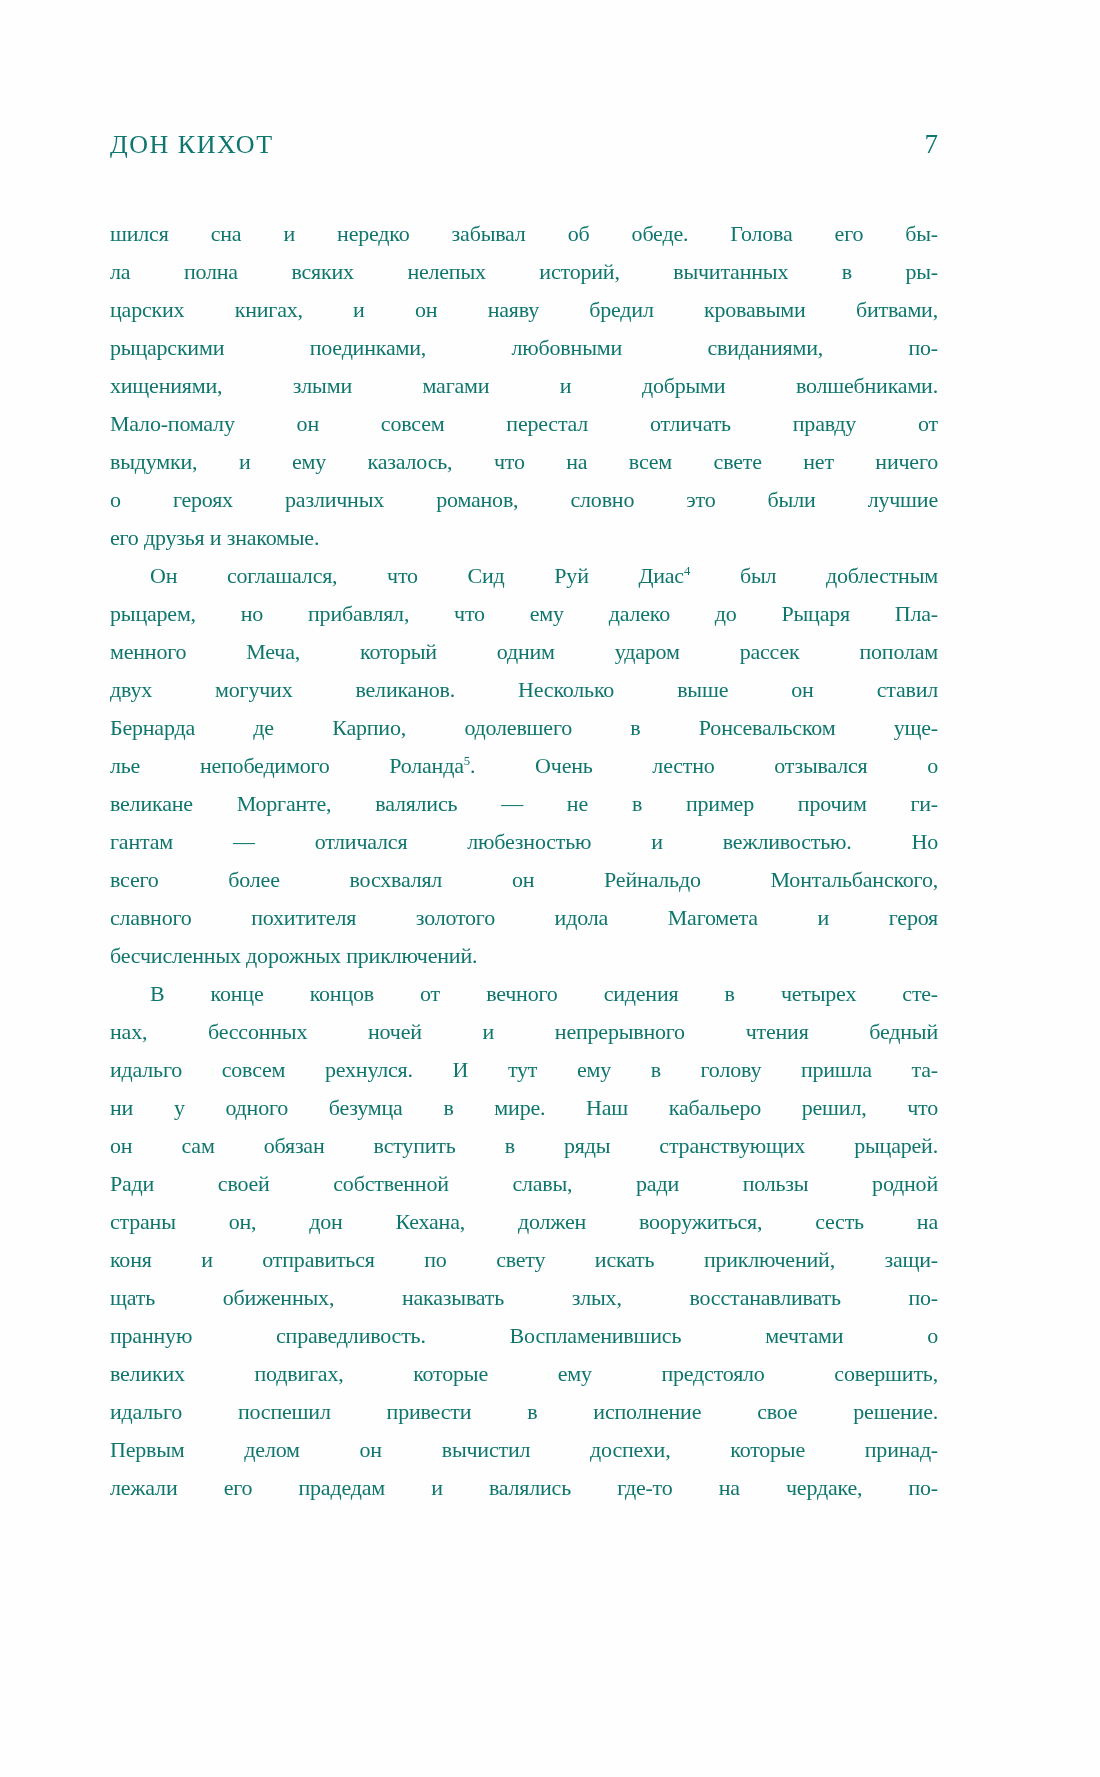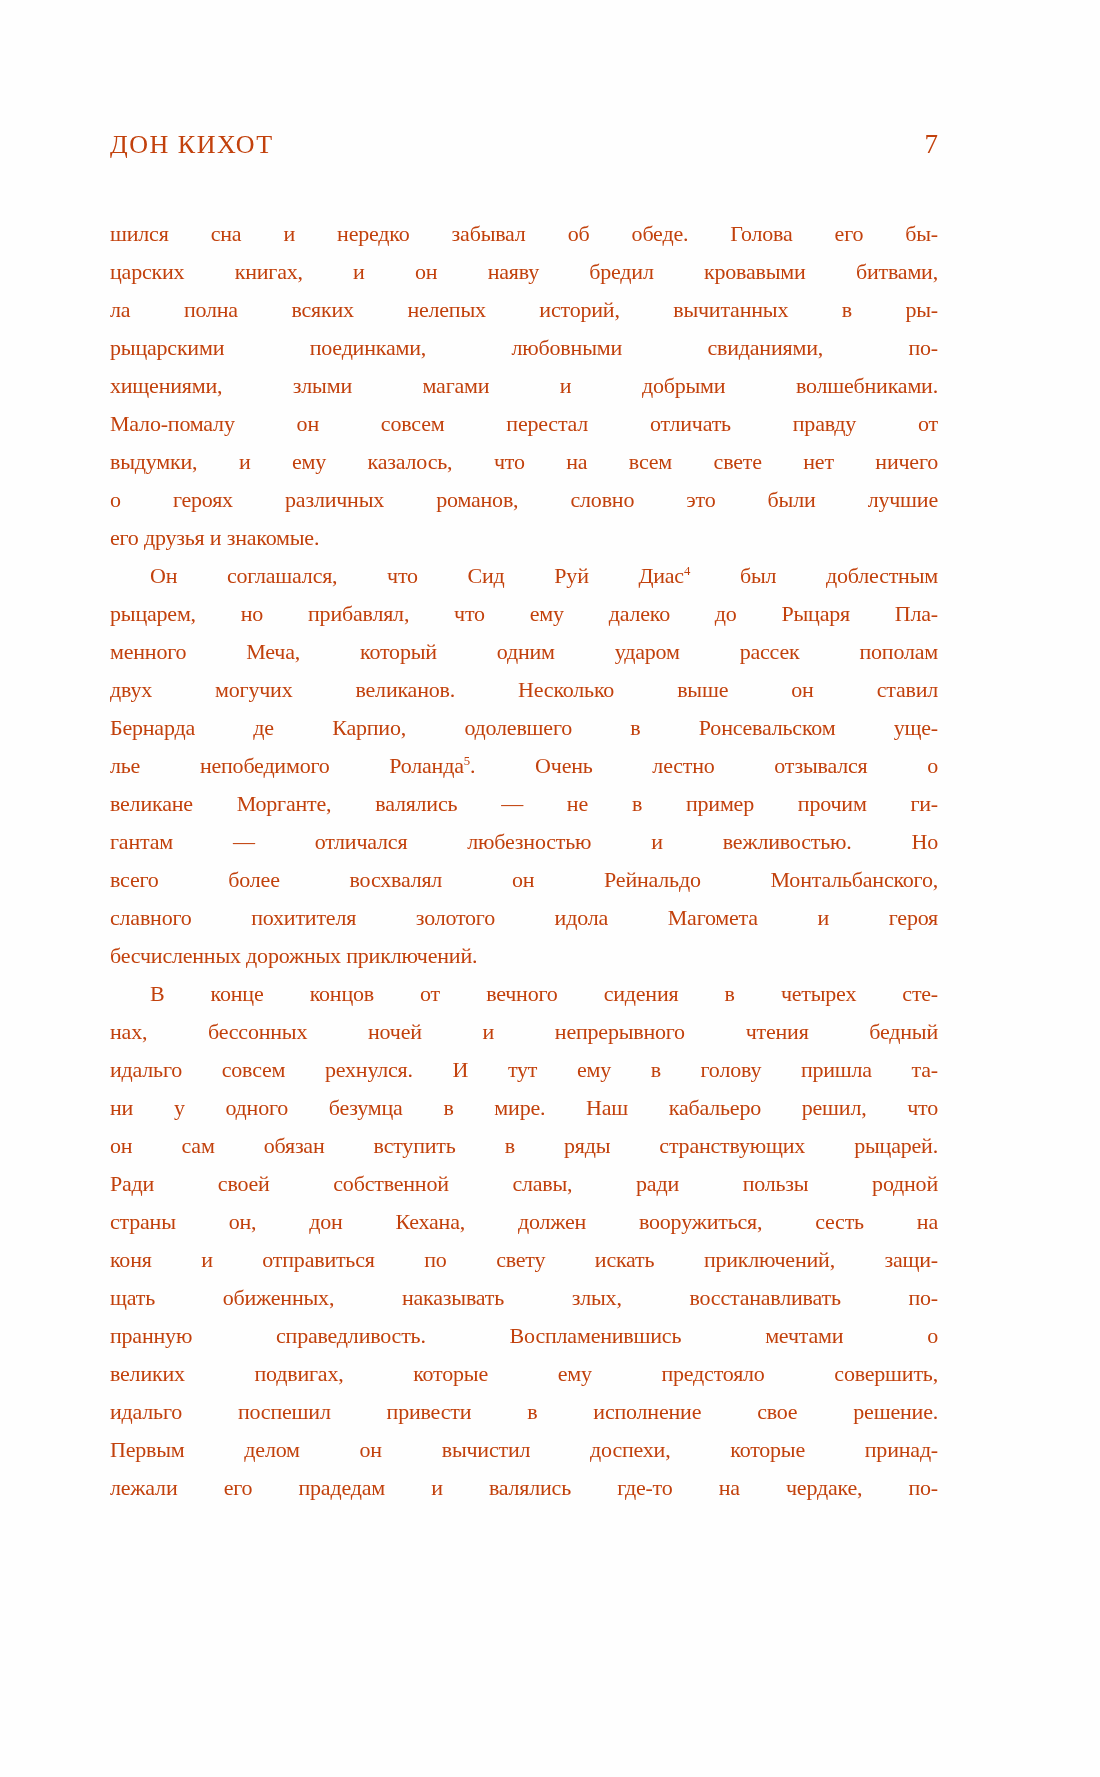--- a/index.html
+++ b/index.html
@@ -6,21 +6,21 @@
     margin: 0;
     padding: 0;
     background: #ffffff;
   }
   .page {
     position: relative;
     width: 1100px;
     height: 1777px;
     background: #fefefe;
     font-family: "Liberation Serif", "DejaVu Serif", serif;
-    color: #c2410c;
+    color: #0f766e;
     overflow: hidden;
   }
   .content {
     position: absolute;
     left: 110px;
     top: 128px;
     width: 828px;
   }
   .header-row {
     display: flex;
@@ -68,22 +68,22 @@
 
 <div class="page">
   <div class="content">
     <div class="header-row">
       <span class="running-title">ДОН КИХОТ</span>
       <span class="page-number">7</span>
     </div>
     <div class="text-block">
         <div class="paragraph">
           <div class="line">шился сна и нередко забывал об обеде. Голова его бы-</div>
+          <div class="line">ла полна всяких нелепых историй, вычитанных в ры-</div>
           <div class="line">царских книгах, и он наяву бредил кровавыми битвами,</div>
-          <div class="line">ла полна всяких нелепых историй, вычитанных в ры-</div>
           <div class="line">рыцарскими поединками, любовными свиданиями, по-</div>
           <div class="line">хищениями, злыми магами и добрыми волшебниками.</div>
           <div class="line">Мало-помалу он совсем перестал отличать правду от</div>
           <div class="line">выдумки, и ему казалось, что на всем свете нет ничего</div>
           <div class="line">о героях различных романов, словно это были лучшие</div>
           <div class="line last-left">его друзья и знакомые.</div>
         </div>
         <div class="paragraph">
           <div class="line indent">Он соглашался, что Сид Руй Диас<sup>4</sup> был доблестным</div>
           <div class="line">рыцарем, но прибавлял, что ему далеко до Рыцаря Пла-</div>

